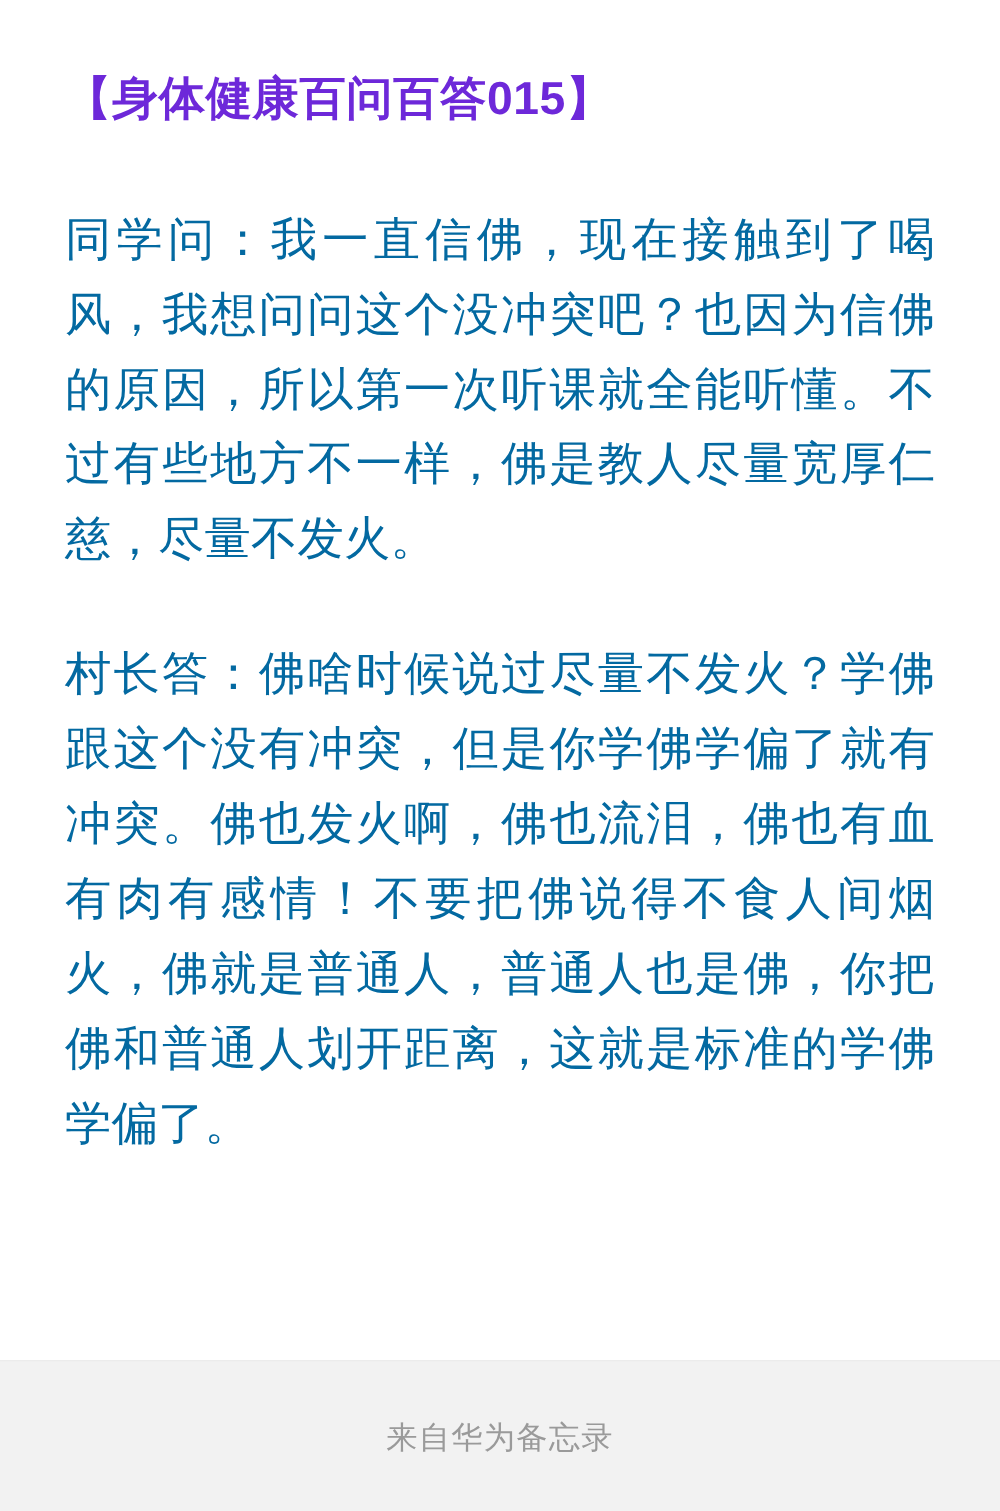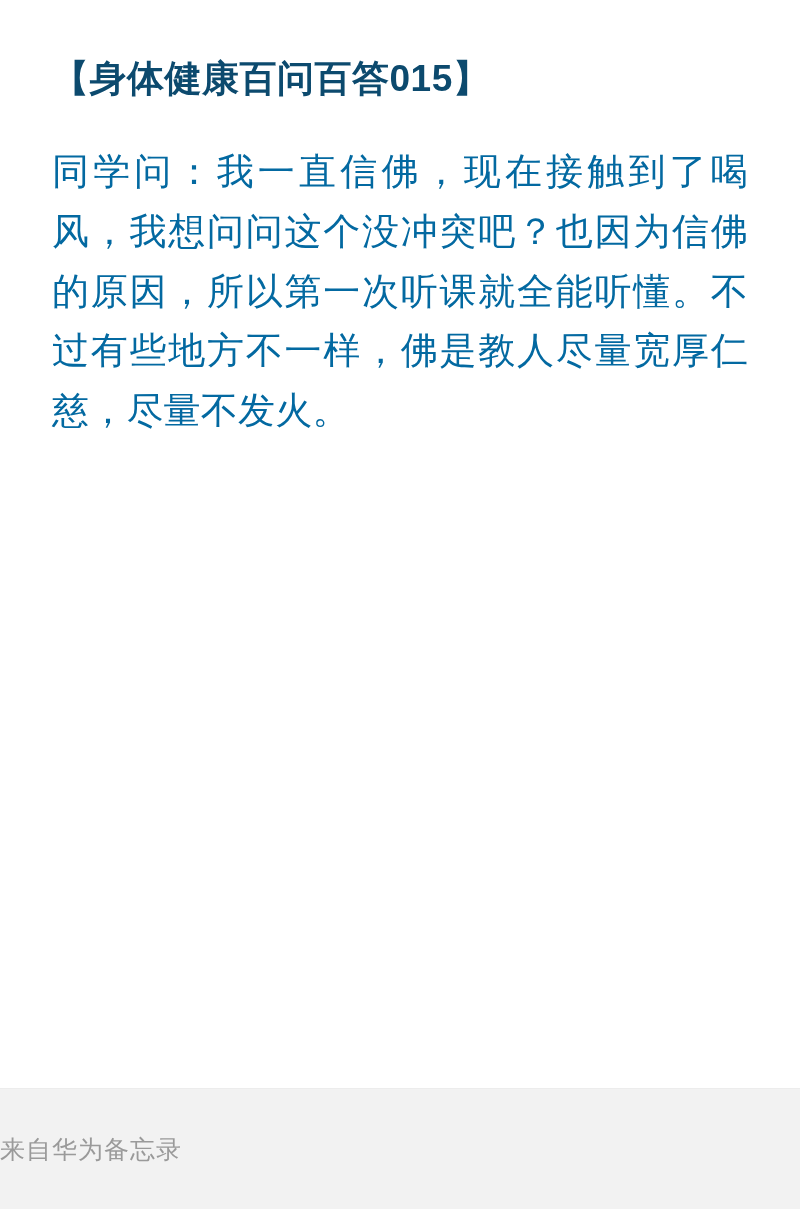--- a/index.html
+++ b/index.html
@@ -23,60 +23,62 @@
     box-sizing: border-box;
   }
   .content {
     flex: 1 1 auto;
     padding: 52px 52px 0 52px;
     box-sizing: border-box;
   }
   .note-title {
     font-size: 37px;
     font-weight: bold;
-    color: #0c4a6e;
+    color: #6d28d9;
     line-height: 1.45;
     letter-spacing: 0.5px;
-    margin: 0 0 36px 0;
+    margin: 0 0 56px 0;
   }
   .note-paragraph {
     font-size: 37px;
     color: #0369a1;
     line-height: 1.62;
     letter-spacing: 0.2px;
     margin: 0 0 48px 0;
     text-align: justify;
     text-justify: inter-ideograph;
   }
   .note-paragraph:last-child {
     margin-bottom: 0;
   }
   .footer {
     flex: 0 0 auto;
     height: 120px;
     background: #f2f2f2;
     border-top: 1px solid #ececec;
     display: flex;
     align-items: center;
+    justify-content: center;
   }
   .footer-text {
     font-size: 25px;
     color: #9a9a9a;
     letter-spacing: 1px;
   }
 </style>
 </head>
 <body>
 
 <div class="page">
 
   <div class="content">
     <h1 class="note-title">【身体健康百问百答015】</h1>
 
     <p class="note-paragraph">同学问：我一直信佛，现在接触到了喝风，我想问问这个没冲突吧？也因为信佛的原因，所以第一次听课就全能听懂。不过有些地方不一样，佛是教人尽量宽厚仁慈，尽量不发火。</p>
 
+    <p class="note-paragraph">村长答：佛啥时候说过尽量不发火？学佛跟这个没有冲突，但是你学佛学偏了就有冲突。佛也发火啊，佛也流泪，佛也有血有肉有感情！不要把佛说得不食人间烟火，佛就是普通人，普通人也是佛，你把佛和普通人划开距离，这就是标准的学佛学偏了。</p>
   </div>
 
   <div class="footer">
     <span class="footer-text">来自华为备忘录</span>
   </div>
 
 </div>
 
 </body></html>

